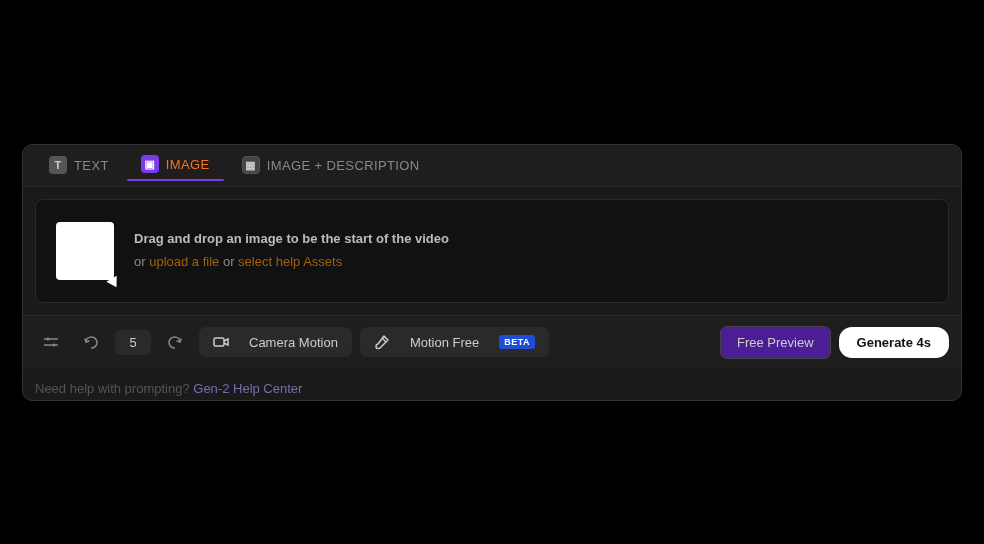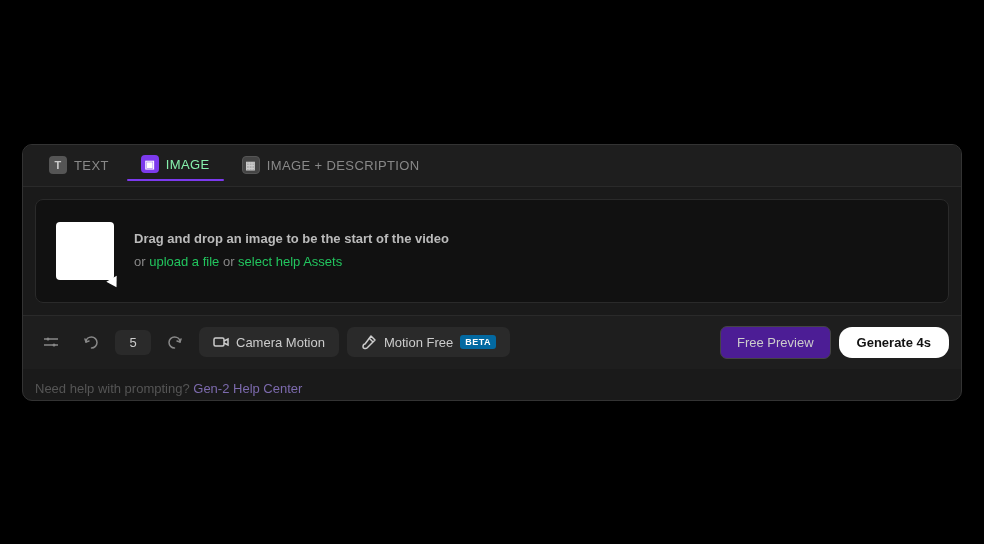--- a/index.html
+++ b/index.html
@@ -72,21 +72,21 @@
       color: #fff;
     }
 
     .tab-icon.image-desc-icon {
       background: #444;
       color: #ccc;
       border: 1px solid #555;
     }
 
     .tab.active .tab-label {
-      color: #86efac;
+      color: #f97316;
     }
 
     .tab-underline {
       height: 2px;
       background: #7c3aed;
       margin-top: 0px;
       border-radius: 1px;
     }
 
     .tab-wrapper {
@@ -134,21 +134,21 @@
       font-size: 13px;
       line-height: 1.7;
     }
 
     .drop-text strong {
       color: #bbb;
       font-weight: 600;
     }
 
     .drop-text a {
-      color: #22c55e;
+      color: #a16207;
       text-decoration: none;
     }
 
     
     .toolbar {
       display: flex;
       align-items: center;
       padding: 10px 12px;
       gap: 8px;
       background-color: #1e1e1e;
@@ -177,38 +177,38 @@
       padding: 5px 10px;
       font-size: 13px;
       text-align: center;
       width: 36px;
       cursor: pointer;
     }
 
     .toolbar-feature-btn {
       display: flex;
       align-items: center;
-      gap: 7px;
+      gap: 20px;
       background: #2a2a2a;
       border: none;
       color: #ccc;
       border-radius: 7px;
       padding: 7px 14px;
       font-size: 13px;
       cursor: pointer;
       font-weight: 500;
       transition: background 0.15s;
     }
 
     .toolbar-feature-btn .btn-icon {
       font-size: 14px;
     }
 
     .beta-badge {
-      background: #0369a1;
+      background: #1d4ed8;
       color: #fff;
       font-size: 9px;
       font-weight: 700;
       padding: 2px 5px;
       border-radius: 3px;
       letter-spacing: 0.05em;
       text-transform: uppercase;
     }
 
     .spacer {

